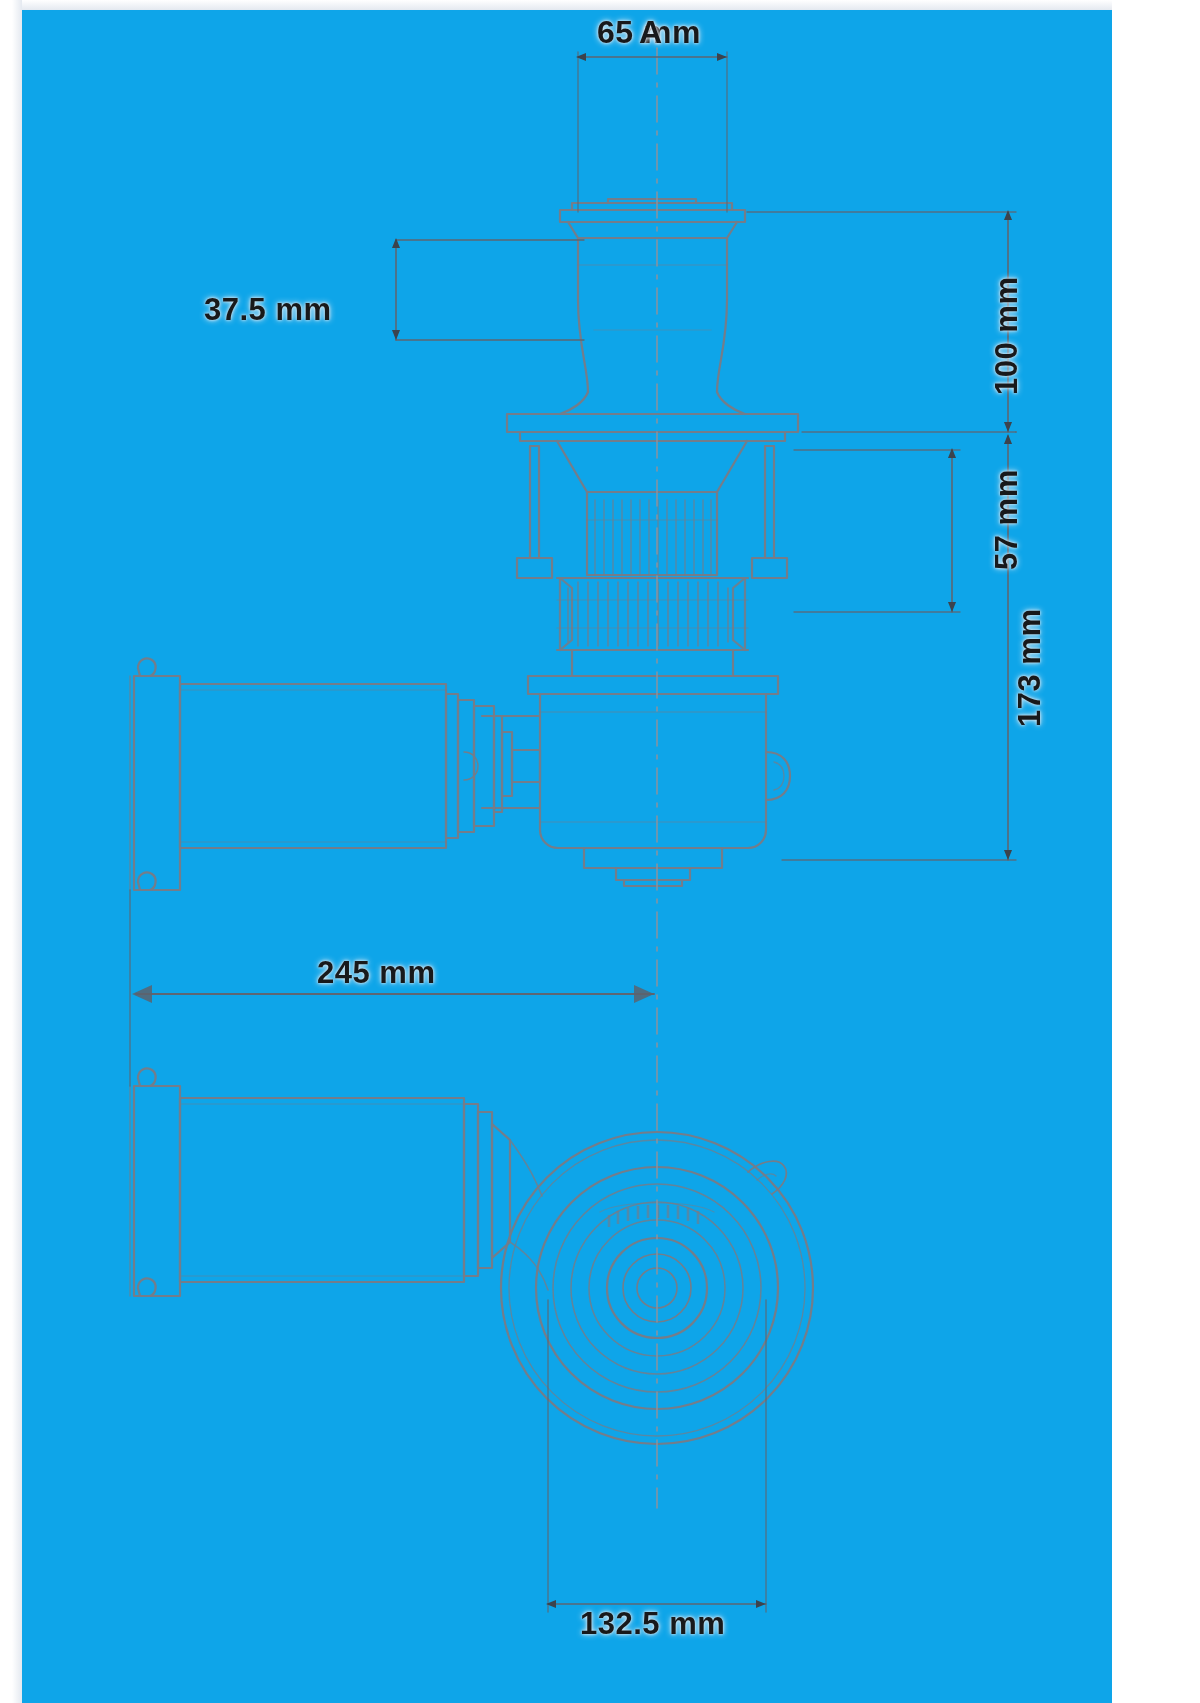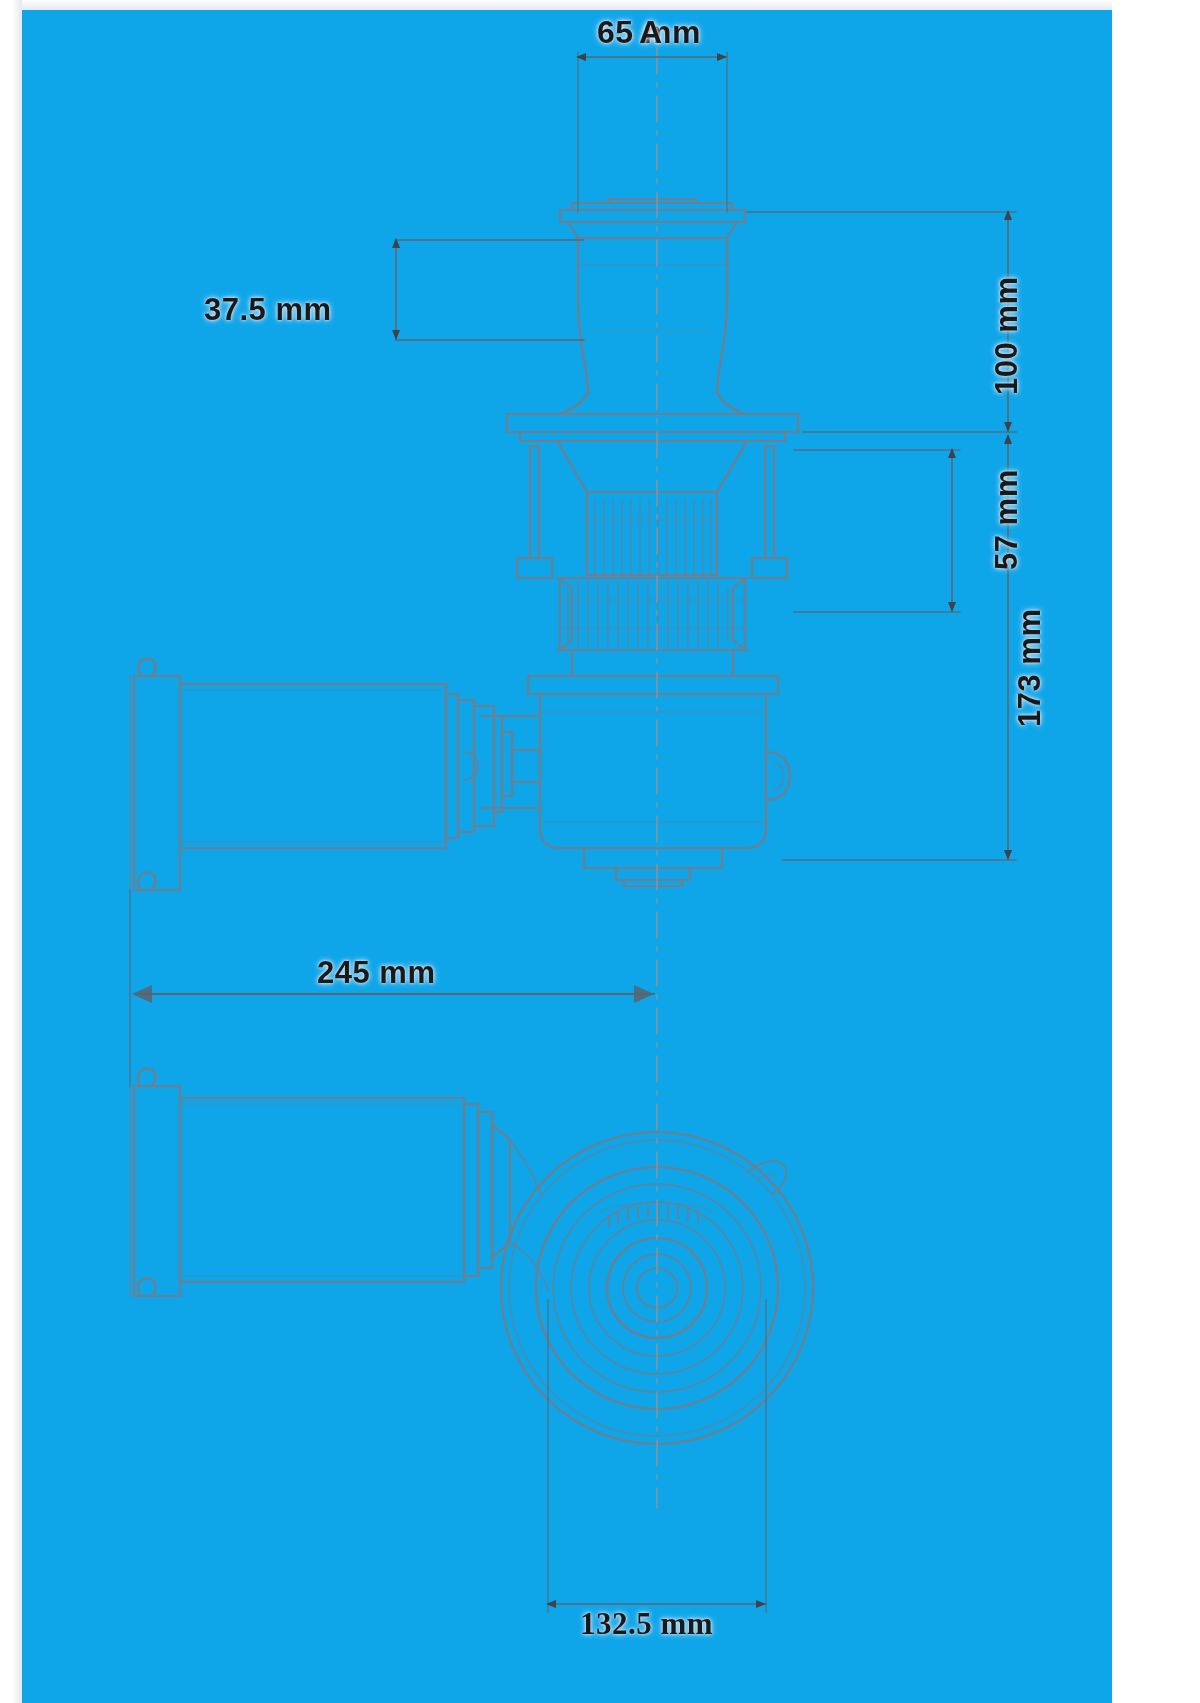--- a/index.html
+++ b/index.html
@@ -45,21 +45,21 @@
     font-weight: bold;
     color: #18191b;
     white-space: nowrap;
     letter-spacing: 0.5px;
     text-shadow: 0 0 3px #e9eef4, 0 0 6px #e9eef4;
   }
   .lbl-65      { left: 585px;  top: 14px;   font-size: 32px; }
   .lbl-section { left: 627px;  top: 14px;   font-size: 32px; }
   .lbl-375     { left: 192px;  top: 292px;  font-size: 31px; }
   .lbl-245     { left: 305px;  top: 955px;  font-size: 31px; }
-  .lbl-1325    { left: 568px;  top: 1606px; font-size: 31px; font-family: Liberation Serif, serif; }
+  .lbl-1325    { left: 568px;  top: 1606px; font-size: 31px; }
 
   .vert {
     transform-origin: left top;
     transform: rotate(-90deg);
   }
   .lbl-100 { left: 977px; top: 395px; font-size: 31px; }
   .lbl-57  { left: 977px; top: 570px; font-size: 31px; }
   .lbl-173 { left: 1000px; top: 727px; font-size: 31px; }
 </style>
 </head>

